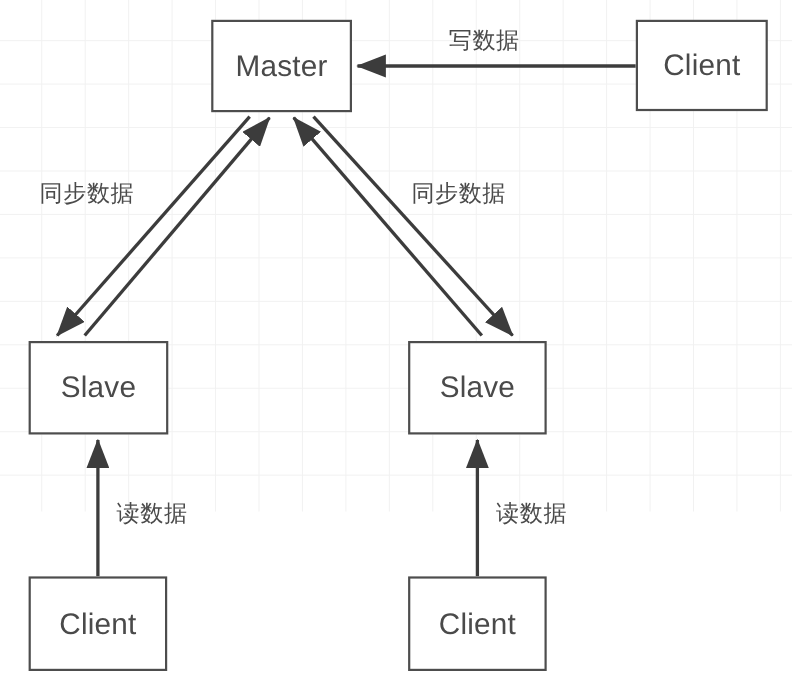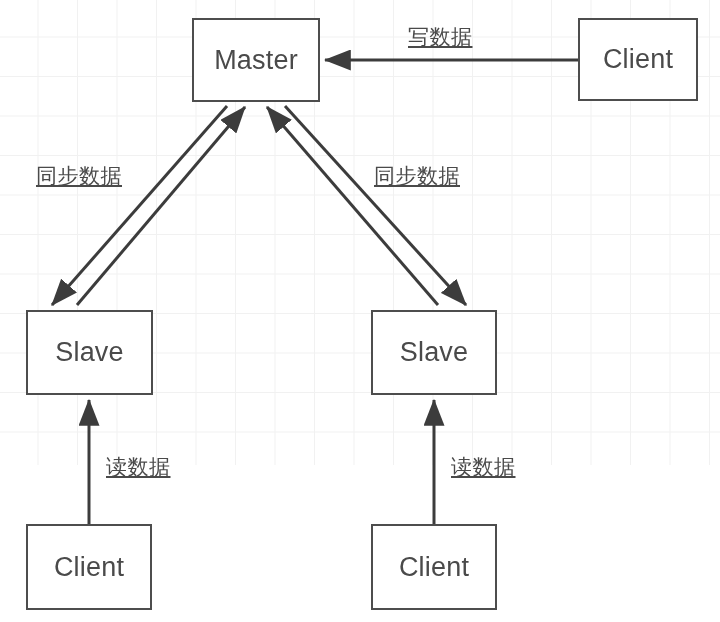--- a/index.html
+++ b/index.html
@@ -46,21 +46,20 @@
     letter-spacing: 0.2px;
     z-index: 3;
   }
   .edge-label {
     position: absolute;
     color: #4a4a4a;
     font-size: 21px;
     line-height: 1;
     white-space: nowrap;
     z-index: 4;
-    text-decoration: underline;
   }
   .edge-label.cjk {
     font-family: "DejaVu Sans", "Liberation Sans", sans-serif;
     font-size: 21px;
     letter-spacing: 0.5px;
   }
 </style>
 </head>
 <body>
 

